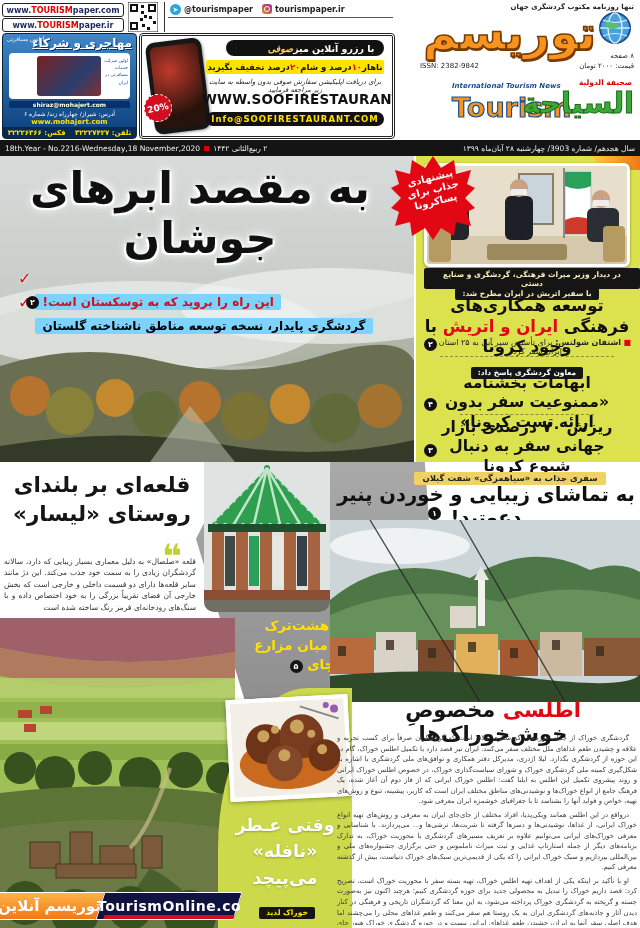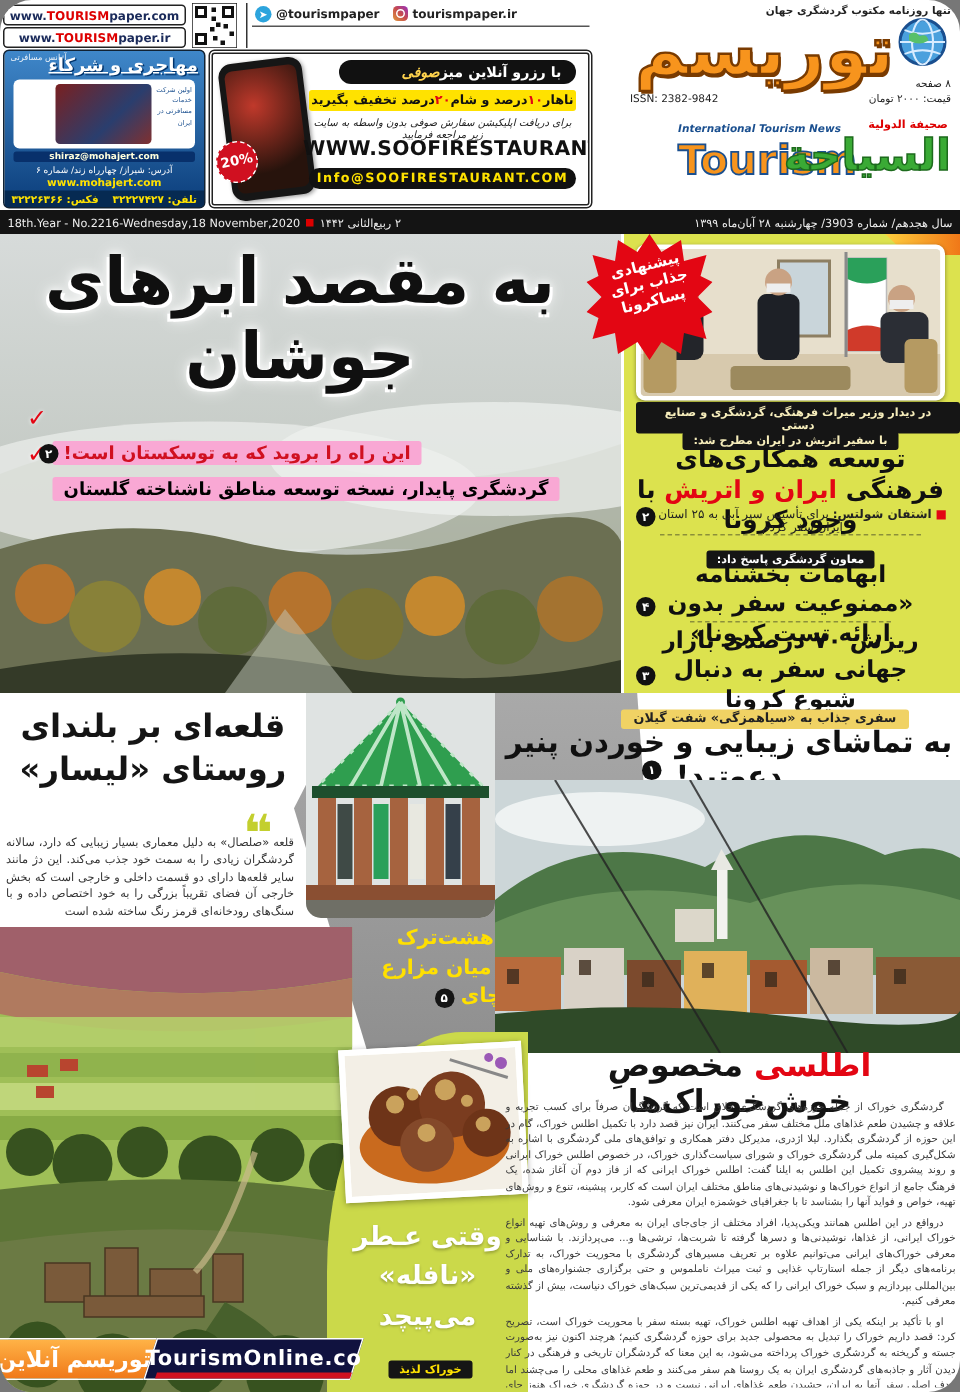--- a/index.html
+++ b/index.html
@@ -1,17 +1,17 @@
 <!DOCTYPE html>
 <html lang="fa"><head>
 <meta charset="utf-8">
 <style>
   html,body{margin:0;padding:0;background:#777;}
   #page{position:relative;width:640px;height:928px;margin:0 auto;background:#fff;overflow:hidden;
-        font-family:"DejaVu Sans",sans-serif;border-radius:21px;}
+        font-family:"DejaVu Sans",sans-serif;}
   .abs{position:absolute;}
   .rtl{direction:rtl;}
   .c{text-align:center;}
   .b{font-weight:bold;}
   .pg{display:inline-flex;width:13px;height:13px;border-radius:50%;background:#111;color:#fff;
       font-size:8px;align-items:center;justify-content:center;font-weight:bold;flex:0 0 auto;}
   
   .urlbox{width:120px;height:12px;border:1.5px solid #222;border-radius:3px;background:#fff;
           font-size:8px;font-weight:bold;color:#1a2a5a;display:flex;align-items:center;justify-content:center;}
   .urlbox .brand{color:#d00;}
@@ -36,21 +36,21 @@
   
   #datebar{left:0;top:140px;width:640px;height:16px;background:#141414;color:#eee;font-size:7.5px;
            display:flex;align-items:center;justify-content:space-between;padding:0 5px;box-sizing:border-box;}
   .redsq{display:inline-block;width:5px;height:5px;background:#d00;margin:0 4px;}
   
   #lead-photo{left:0;top:156px;width:414px;height:306px;overflow:hidden;}
   #lead-headline{left:0px;top:163px;width:400px;font-size:43px;font-weight:900;color:#101010;
        text-align:center;text-shadow:0 0 6px #fff,0 0 12px #fff,2px 2px 0 #fff,-2px 2px 0 #fff;}
   .chkline{display:flex;align-items:center;gap:4px;}
   .chk{color:#e30613;font-size:16px;font-weight:900;text-shadow:0 0 3px #fff;}
-  .hl{background:#f9a8d4;padding:1px 7px;font-size:12px;font-weight:bold;border-radius:2px;margin-top:48px;}
+  .hl{background:#7dd3fc;padding:1px 7px;font-size:12px;font-weight:bold;border-radius:2px;margin-top:48px;}
   #burst{left:391px;top:156px;width:84px;height:84px;z-index:5;}
   #burst .txt{position:absolute;left:0;top:16px;width:84px;text-align:center;color:#fff;font-size:10px;
               font-weight:900;line-height:1.2;transform:rotate(-14deg);}
   
   #sidebar{left:414px;top:156px;width:226px;height:306px;background:#dce24e;box-sizing:border-box;
            border-left:2px solid #fff;}
   #sb-photo{left:424px;top:163px;width:206px;height:104px;background:#fff;border:3px solid #fff;
             border-radius:6px;overflow:hidden;box-shadow:0 1px 3px rgba(0,0,0,.4);box-sizing:border-box;}
   .capline{display:inline-block;background:#151515;color:#f7eebc;font-size:7.5px;font-weight:bold;
            padding:1.5px 7px;border-radius:2px;}

